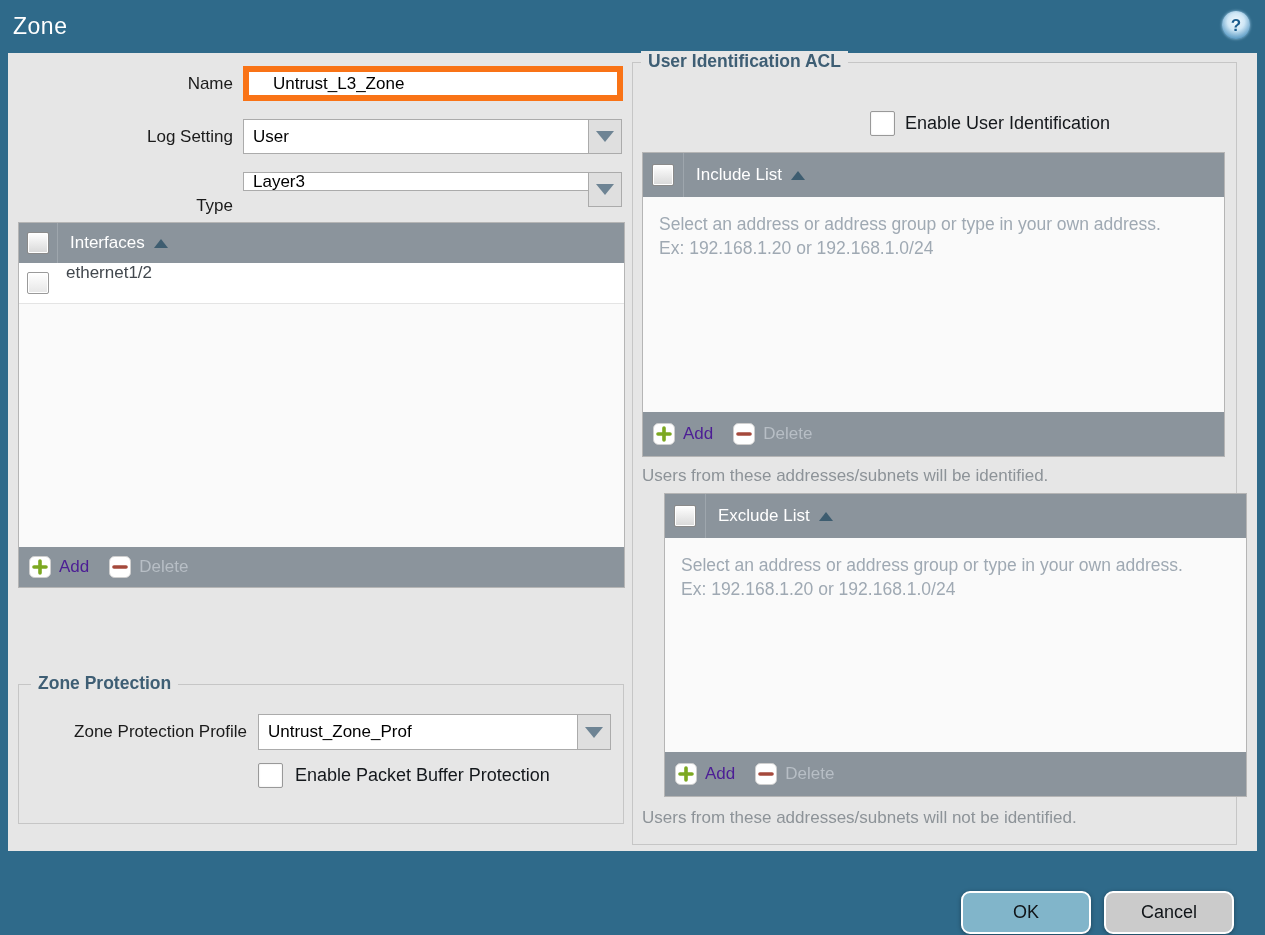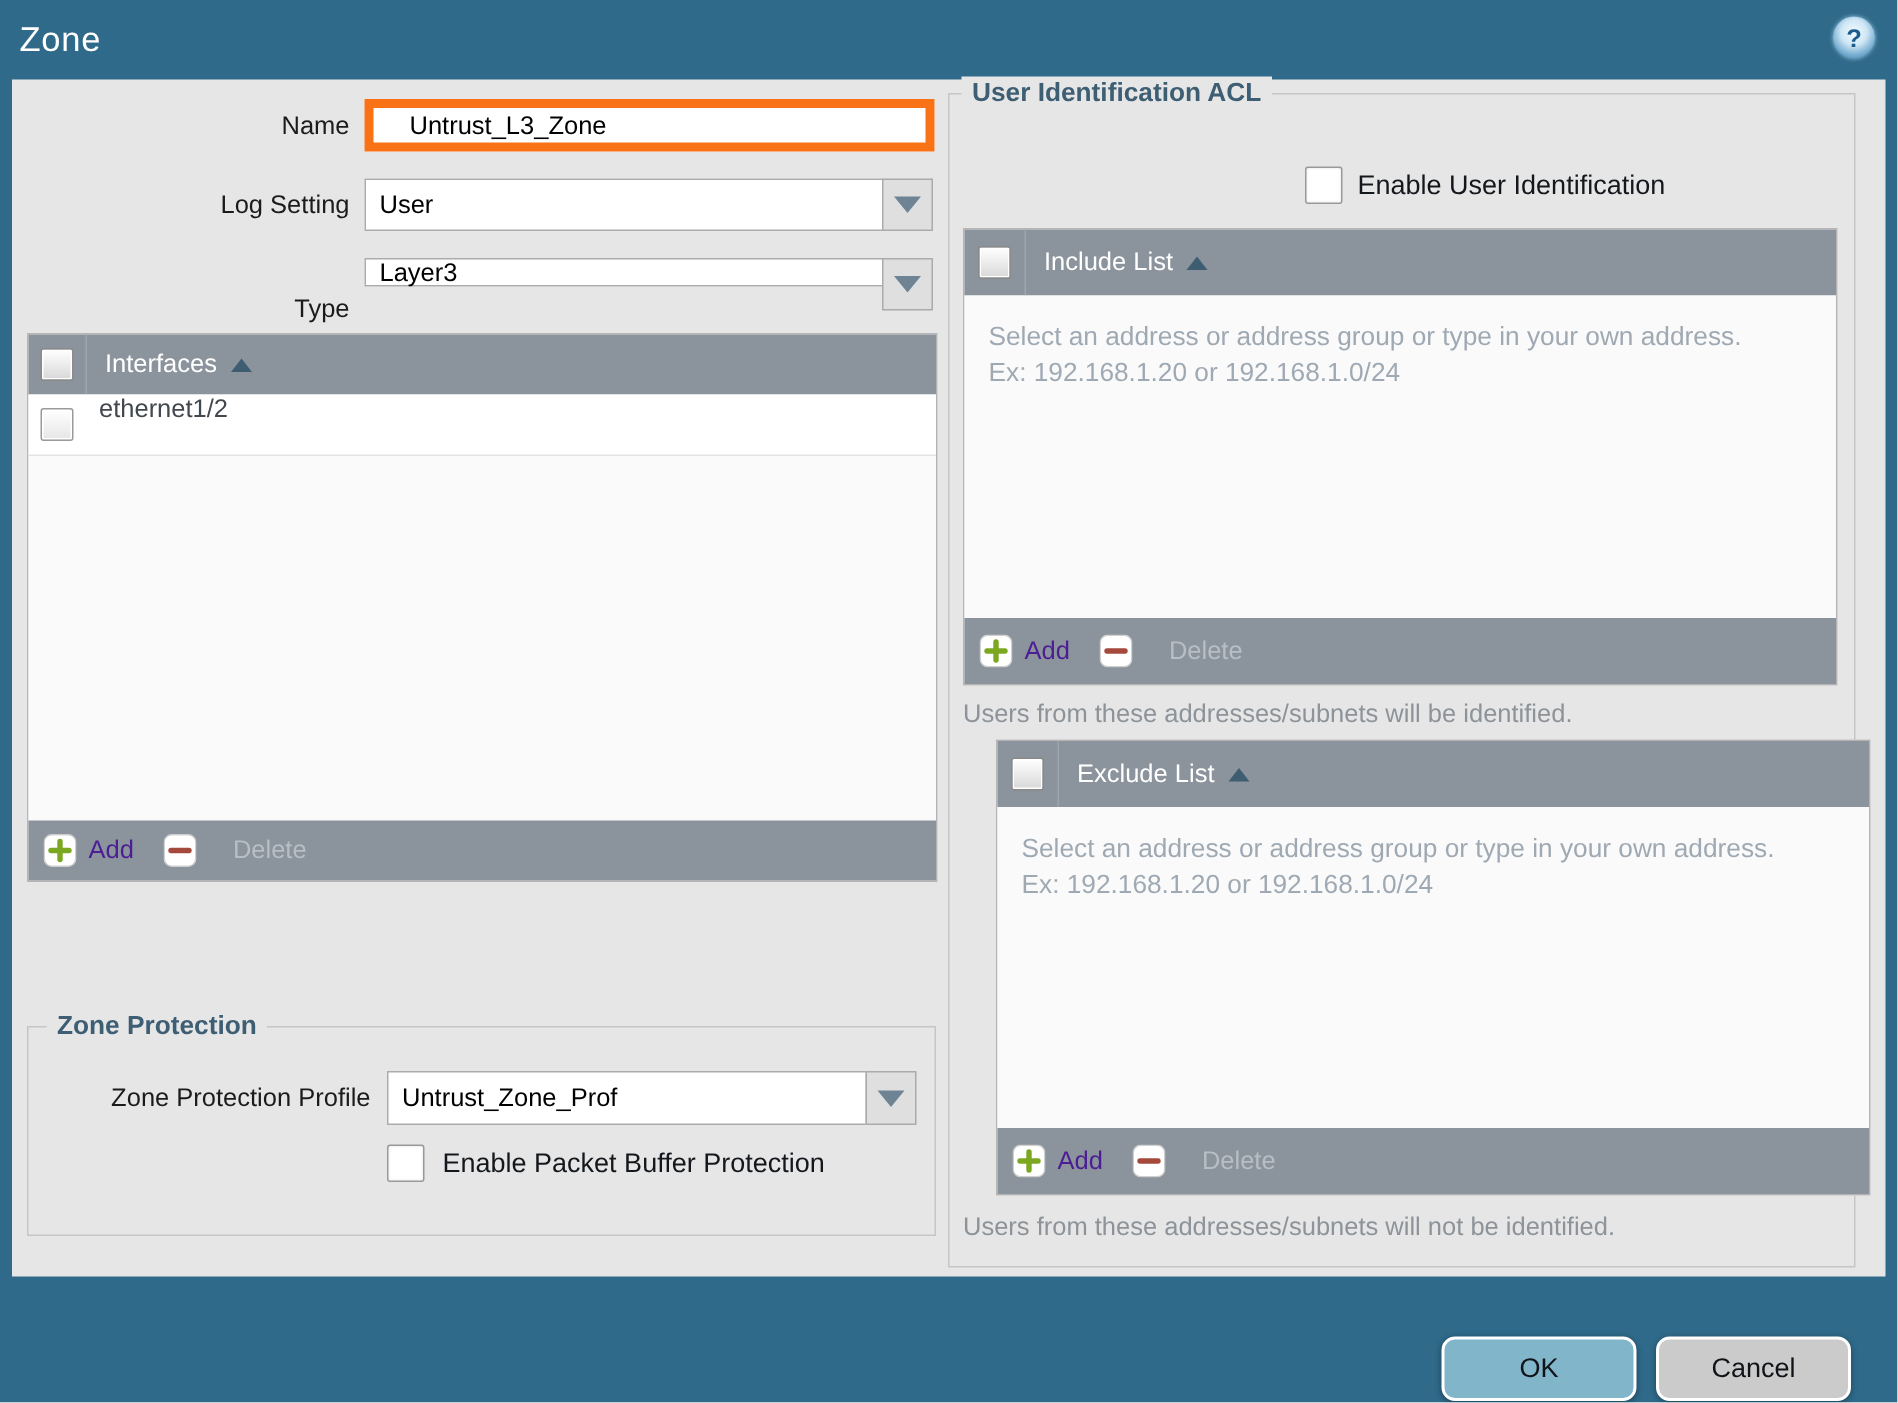--- a/index.html
+++ b/index.html
@@ -31,21 +31,21 @@
   .cbcell{display:flex;align-items:center;justify-content:center;align-self:stretch;
           border-right:1px solid #9EA6AD;}
   .cb3d{width:20px;height:20px;border:1px solid #8a8a8a;border-radius:2px;
         background:linear-gradient(#ffffff,#d8d8d8);box-shadow:inset 0 0 0 1px #fff;}
   .head-label{margin-left:12px;}
   .tbl-row{height:40px;background:#fff;display:flex;align-items:flex-start;
            border-bottom:1px solid #E4E4E4;font-size:17px;color:#42484E;flex:0 0 auto;}
   .tbl-fill{flex:1 1 auto;background:#FAFAFA;}
   .tbl-foot{background:#8B949C;display:flex;align-items:center;padding-left:10px;flex:0 0 auto;}
   .btn-add{display:flex;align-items:center;gap:8px;color:#4c1d95;font-size:17px;cursor:pointer;}
-  .btn-del{display:flex;align-items:center;gap:24px;color:#B7BEC5;font-size:17px;margin-left:20px;cursor:default;}
+  .btn-del{display:flex;align-items:center;gap:8px;color:#B7BEC5;font-size:17px;margin-left:20px;cursor:default;}
   .placeholder{padding:15px 16px;font-size:17.5px;line-height:1.38;color:#9FA9B3;max-width:505px;}
 
   .fieldset{position:absolute;box-sizing:border-box;border:1px solid #C6C6C6;}
   .legend{position:absolute;top:-12px;font-size:17.5px;font-weight:bold;color:#3E5E74;
           background:#E6E6E6;padding:0 7px;white-space:nowrap;}
   .cb-flat{position:absolute;box-sizing:border-box;width:25px;height:25px;background:#fff;
            border:1px solid #999;border-radius:2px;box-shadow:inset 0 0 2px rgba(0,0,0,.12);cursor:pointer;}
   .cb-label{position:absolute;display:flex;align-items:center;font-size:18px;color:#14181c;height:25px;}
   .caption{position:absolute;font-size:17px;color:#8D9398;}
 

